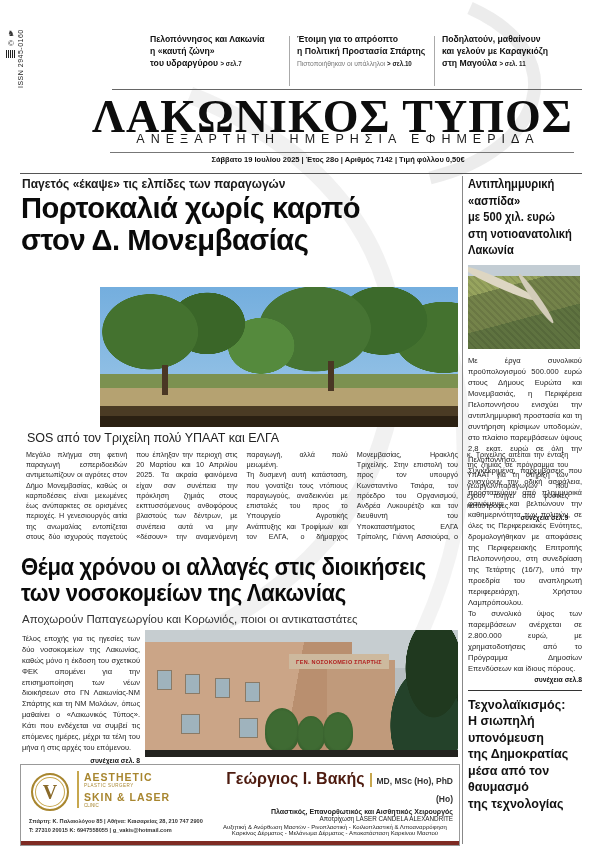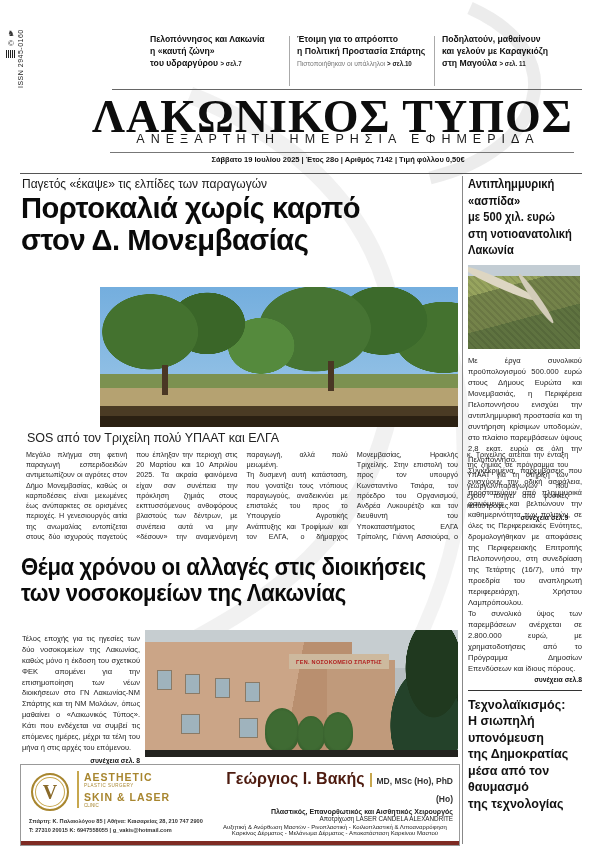--- a/index.html
+++ b/index.html
@@ -21,21 +21,21 @@
   .teaser .pg{font-size:6.5px;font-weight:bold;color:#222;}
   .teaser .sub{font-size:7px;font-weight:normal;color:#777;}
   .vrule{width:1px;background:#aaa;}
   .hrule{background:#444;height:1px;}
   
   .mast{font-family:"Liberation Serif",serif;font-weight:bold;font-size:46px;letter-spacing:1px;
         color:#0d0d0d;text-align:left;line-height:1;}
   .mastsub{font-size:12.5px;letter-spacing:6px;color:#1a1a1a;text-align:center;}
   .dateline{font-size:7.5px;font-weight:bold;text-align:center;color:#111;}
   
-  .kicker{font-size:12px;font-weight:normal;color:#1a1a1a;}
+  .kicker{font-size:12px;font-weight:bold;color:#1a1a1a;}
   .h1{font-size:30px;font-weight:800;line-height:1.06;letter-spacing:-.5px;color:#0a0a0a;
       transform:scaleX(.97);transform-origin:left top;}
   .caption{font-size:12.5px;color:#222;}
   .body4{column-count:4;column-gap:9px;font-size:7.2px;line-height:1.42;text-align:justify;color:#1c1c1c;}
   .cont{display:block;text-align:right;font-weight:bold;font-size:6.8px;color:#111;margin-top:2px;}
   .h2{font-size:24px;font-weight:800;line-height:1.07;letter-spacing:-.4px;color:#0a0a0a;
       transform:scaleX(.92);transform-origin:left top;}
   .sub2{font-size:11.5px;color:#333;}
   .body1{font-size:7.5px;line-height:1.45;text-align:justify;color:#1c1c1c;}
   
@@ -155,20 +155,21 @@
   <div class="abs z caption" style="left:27px;top:431px;width:430px;">SOS από τον Τριχείλη πολύ ΥΠΑΑΤ και ΕΛΓΑ</div>
 
   <div class="abs z body4" style="left:26px;top:450px;width:432px;height:100px;">
     <span class="prel">Μεγάλο πλήγμα στη φετινή παραγωγή εσπεριδοειδών αντιμετωπίζουν οι αγρότες στον Δήμο Μονεμβασίας, καθώς οι καρποδέσεις είναι μειωμένες έως ανύπαρκτες σε ορισμένες περιοχές. Η γενεσιουργός αιτία της ανωμαλίας εντοπίζεται στους δύο ισχυρούς παγετούς που έπληξαν την περιοχή στις 20 Μαρτίου και 10 Απριλίου 2025. Τα ακραία φαινόμενα είχαν σαν συνέπεια την πρόκληση ζημιάς στους εκπτυσσόμενους ανθοφόρους βλαστούς των δέντρων, με συνέπεια αυτά να μην «δέσουν» την αναμενόμενη παραγωγή, αλλά πολύ μειωμένη.
 Τη δυσμενή αυτή κατάσταση, που γονατίζει τους ντόπιους παραγωγούς, αναδεικνύει με επιστολές του προς το Υπουργείο Αγροτικής Ανάπτυξης και Τροφίμων και τον ΕΛΓΑ, ο δήμαρχος Μονεμβασίας, Ηρακλής Τριχείλης. Στην επιστολή του προς τον υπουργό Κωνσταντίνο Τσιάρα, τον πρόεδρο του Οργανισμού, Ανδρέα Λυκουρέτζο και τον διευθυντή του Υποκαταστήματος ΕΛΓΑ Τρίπολης, Γιάννη Ασσιούρα, ο κ. Τριχείλης αιτείται την ένταξη της ζημιάς σε πρόγραμμα του ΥπΑΑΤ για τη στήριξη των γεωργών/παραγωγών που έχουν πληγεί από φυσικές καταστροφές.</span>
     <span class="cont">συνέχεια σελ.9</span>
   </div>
 
   <div class="abs z h2 prel" style="left:21px;top:554px;width:480px;">Θέμα χρόνου οι αλλαγές στις διοικήσεις
 των νοσοκομείων της Λακωνίας</div>
+  <div class="abs z sub2" style="left:22px;top:613px;width:436px;">Αποχωρούν Παπαγεωργίου και Κορωνιός, ποιοι οι αντικαταστάτες</div>
 
   <div class="abs z body1" style="left:22px;top:634px;width:118px;">
     <span>Τέλος εποχής για τις ηγεσίες των δύο νοσοκομείων της Λακωνίας, καθώς μόνο η έκδοση του σχετικού ΦΕΚ απομένει για την επισημοποίηση των νέων διοικήσεων στο ΓΝ Λακωνίας-ΝΜ Σπάρτης και τη ΝΜ Μολάων, όπως μαθαίνει ο «Λακωνικός Τύπος». Κάτι που ενδέχεται να συμβεί τις επόμενες ημέρες, μέχρι τα τέλη του μήνα ή στις αρχές του επόμενου.</span>
     <span class="cont">συνέχεια σελ. 8</span>
   </div>
 
   <div class="abs z photo hospital" style="left:145px;top:630px;width:313px;height:127px;">
     <div class="hbuild"></div>
     <div class="hwing"></div>
     <div class="hsign">

